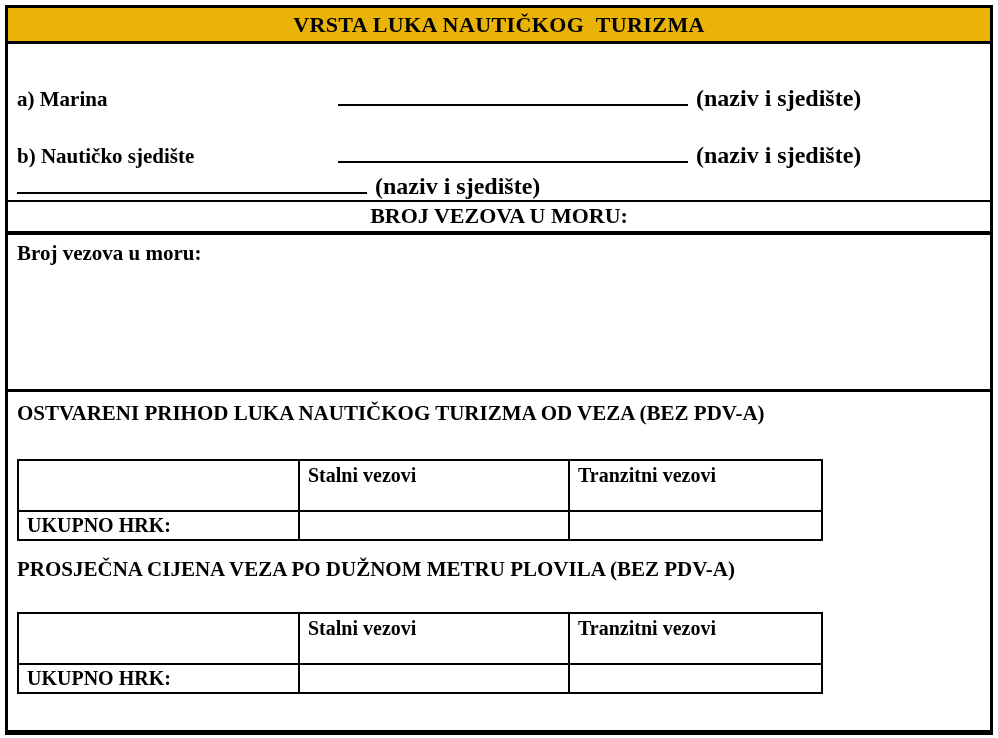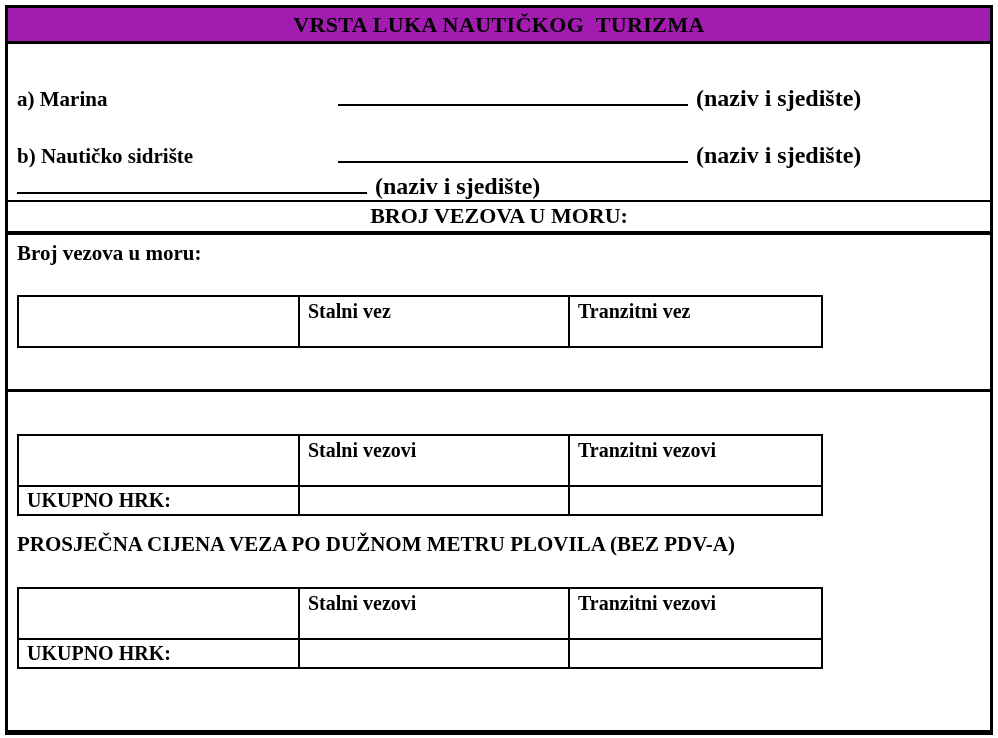--- a/index.html
+++ b/index.html
@@ -131,62 +131,58 @@
     height: 27px;
     vertical-align: middle;
     padding: 0 8px;
   }
 </style>
 </head>
 <body>
 
 <div class="doc">
 
-  <header class="title-band" style="background-color: #a21caf;">
+  <header class="title-band" style="background-color: #eab308;">
     <span class="title-text">VRSTA LUKA NAUTIČKOG  TURIZMA</span>
   </header>
 
   <section class="ports">
     <div class="item-row">
       <span class="item-label">a) Marina</span>
       <span class="item-blank"></span>
       <span class="item-suffix">(naziv i sjedište)</span>
     </div>
     <div class="item-row">
-      <span class="item-label">b) Nautičko sidrište</span>
+      <span class="item-label">b) Nautičko sjedište</span>
       <span class="item-blank"></span>
       <span class="item-suffix">(naziv i sjedište)</span>
     </div>
     <div class="item-row">
       <span class="item-blank"></span>
       <span class="item-suffix">(naziv i sjedište)</span>
     </div>
   </section>
 
   <div class="band2">BROJ VEZOVA U MORU:</div>
 
   <section class="berths">
     <div class="sec-label">Broj vezova u moru:</div>
     <table class="form-table">
       <colgroup>
           <col style="width:281px">
           <col style="width:270px">
           <col style="width:253px">
         </colgroup>
       <tbody>
-        <tr class="thead-row">
-          <td></td>
-          <td>Stalni vez</td>
-          <td>Tranzitni vez</td>
-        </tr>
       </tbody>
     </table>
   </section>
 
   <section class="bottom">
+    <div class="sec-heading">OSTVARENI PRIHOD LUKA NAUTIČKOG TURIZMA OD VEZA (BEZ PDV-A)</div>
     <table class="form-table t-income">
       <colgroup>
           <col style="width:281px">
           <col style="width:270px">
           <col style="width:253px">
         </colgroup>
       <tbody>
         <tr class="thead-row">
           <td></td>
           <td>Stalni vezovi</td>

